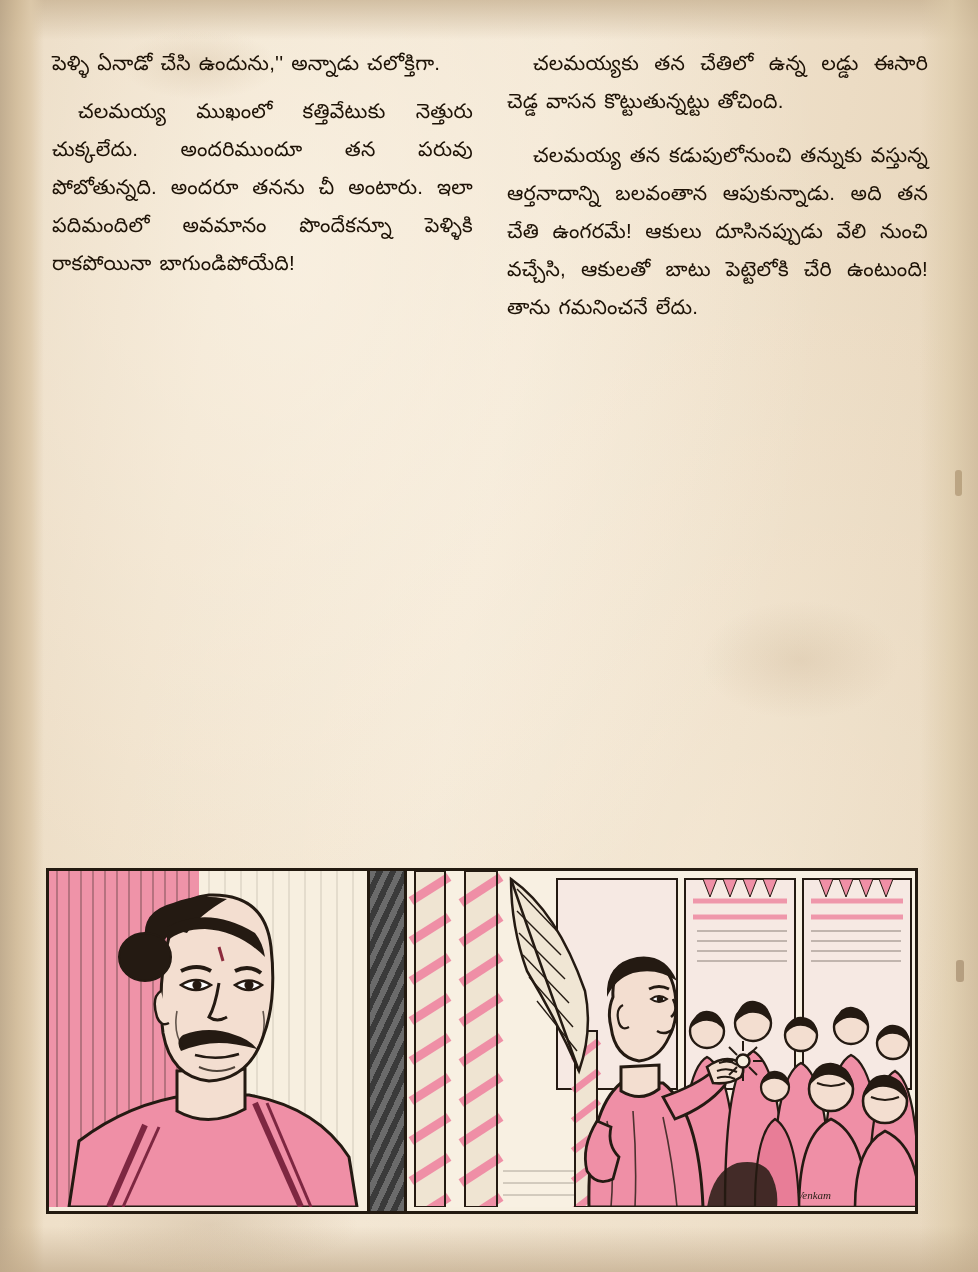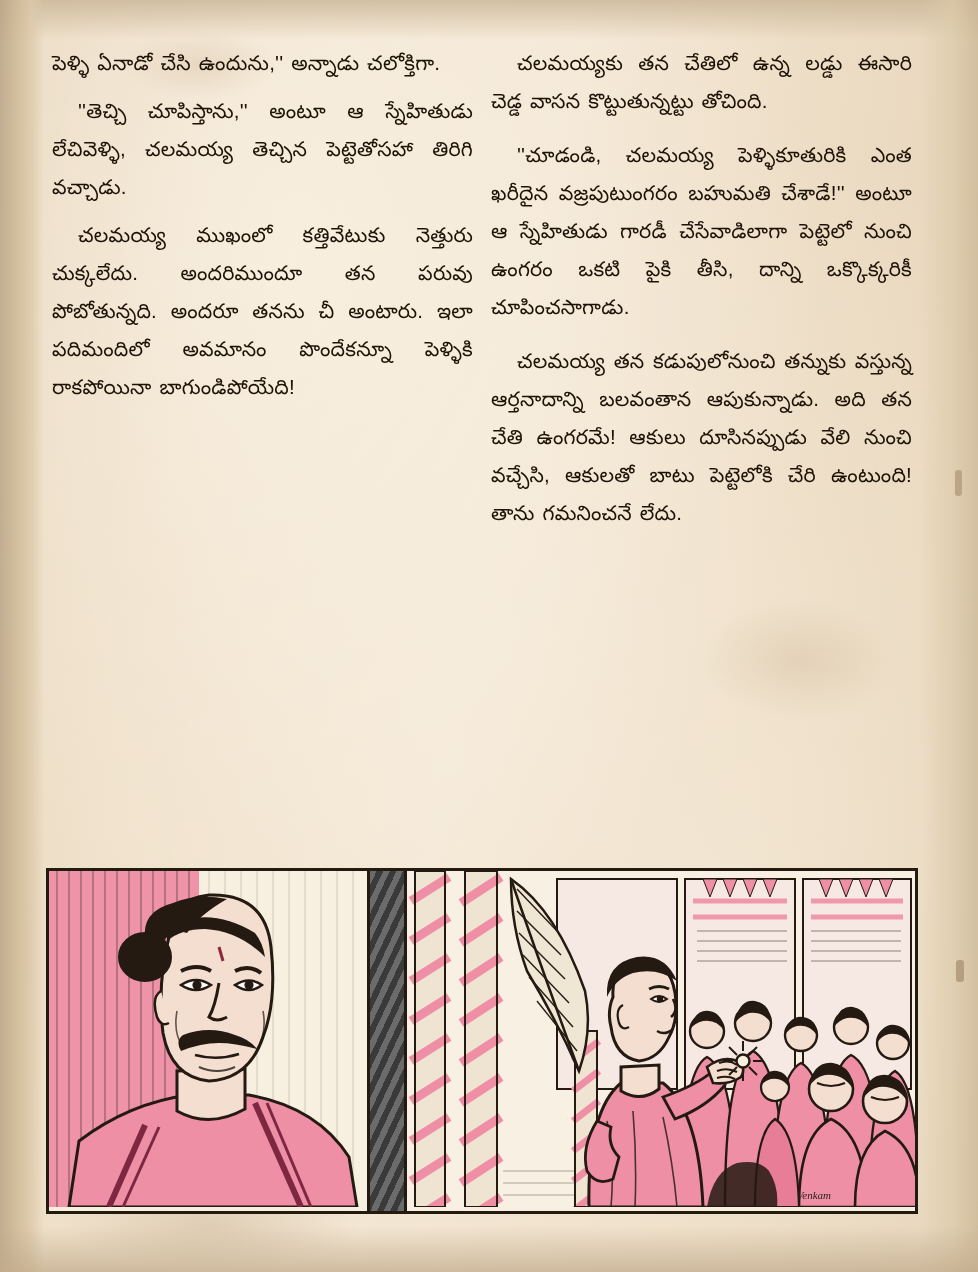--- a/index.html
+++ b/index.html
@@ -56,21 +56,21 @@
   .blotch { position: absolute; border-radius: 50%; pointer-events: none; }
 
   
   #text-area {
     position: absolute;
     left: 52px;
     top: 44px;
     width: 876px;
     height: 800px;
     display: flex;
-    gap: 18px;
+    gap: 34px;
   }
   .column {
     width: 421px;
     color: #1d1206;
   }
   .para {
     font-size: 20.5px;
     line-height: 38px;
     letter-spacing: .2px;
     margin: 0 0 10px 0;
@@ -151,26 +151,24 @@
   <div class="blotch" style="left:120px;top:30px;width:160px;height:70px;background:radial-gradient(ellipse,rgba(180,150,110,.20),rgba(180,150,110,0) 70%);"></div>
   <div class="blotch" style="left:700px;top:600px;width:200px;height:120px;background:radial-gradient(ellipse,rgba(170,140,100,.18),rgba(170,140,100,0) 70%);"></div>
   <div class="blotch" style="left:60px;top:1180px;width:300px;height:90px;background:radial-gradient(ellipse,rgba(160,130,95,.22),rgba(160,130,95,0) 70%);"></div>
 
   <div id="margin-mark-1"></div>
   <div id="margin-mark-2"></div>
 
   <div id="text-area">
     <div class="column col-left">
       <p class="para">పెళ్ళి ఏనాడో చేసి ఉందును,'' అన్నాడు చలోక్తిగా.</p>
-      <p class="para indent">''తెచ్చి చూపిస్తాను,'' అంటూ ఆ స్నేహితుడు లేచివెళ్ళి, చలమయ్య తెచ్చిన పెట్టెతోసహా తిరిగి వచ్చాడు.</p>
       <p class="para indent">చలమయ్య ముఖంలో కత్తివేటుకు నెత్తురు చుక్కలేదు. అందరిముందూ తన పరువు పోబోతున్నది. అందరూ తనను చీ అంటారు. ఇలా పదిమందిలో అవమానం పొందేకన్నూ పెళ్ళికి రాకపోయినా బాగుండిపోయేది!</p>
     </div>
     <div class="column col-right">
       <p class="para indent">చలమయ్యకు తన చేతిలో ఉన్న లడ్డు ఈసారి చెడ్డ వాసన కొట్టుతున్నట్టు తోచింది.</p>
-      <p class="para indent">''చూడండి, చలమయ్య పెళ్ళికూతురికి ఎంత ఖరీదైన వజ్రపుటుంగరం బహుమతి చేశాడే!'' అంటూ ఆ స్నేహితుడు గారడీ చేసేవాడిలాగా పెట్టెలో నుంచి ఉంగరం ఒకటి పైకి తీసి, దాన్ని ఒక్కొక్కరికీ చూపించసాగాడు.</p>
       <p class="para indent">చలమయ్య తన కడుపులోనుంచి తన్నుకు వస్తున్న ఆర్తనాదాన్ని బలవంతాన ఆపుకున్నాడు. అది తన చేతి ఉంగరమే! ఆకులు దూసినప్పుడు వేలి నుంచి వచ్చేసి, ఆకులతో బాటు పెట్టెలోకి చేరి ఉంటుంది! తాను గమనించనే లేదు.</p>
     </div>
   </div>
 
   <div id="illustration">
 
     <div class="panel" id="panel-left">
       <svg width="318" height="336" viewBox="0 0 318 336">
         <rect x="0" y="0" width="318" height="336" fill="#f7efe0"></rect>
 

